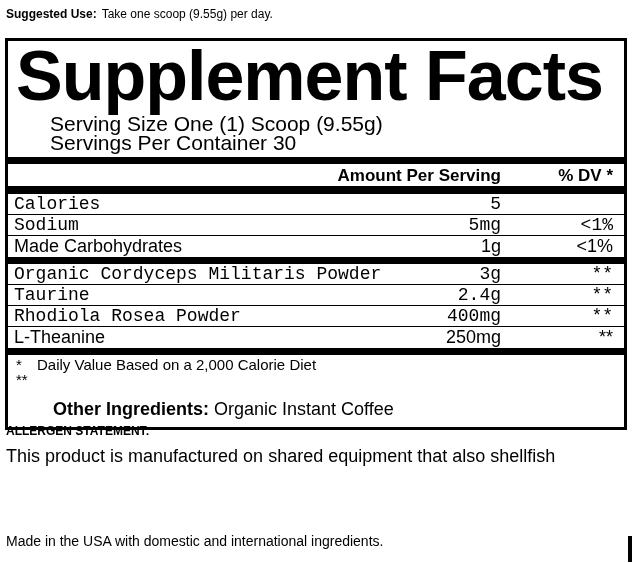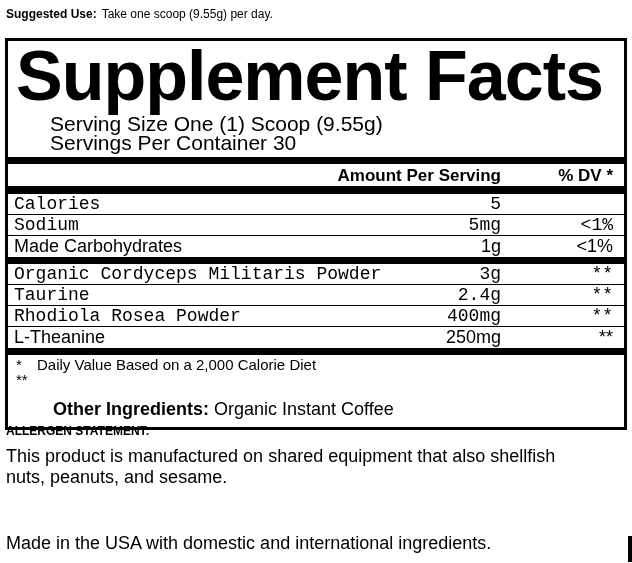--- a/index.html
+++ b/index.html
@@ -54,21 +54,21 @@
   .fnote { display: flex; white-space: nowrap; }
   .fmark { width: 21px; flex: none; }
 
   
   .other { position: absolute; top: 399px; left: 6px; font-size: 18px; white-space: nowrap; }
   .other .lbl { font-weight: bold; margin-left: 47px; }
   .other .val { padding-left: 5px; }
   .allergen-heading { position: absolute; top: 424px; left: 6px; font-size: 12px; font-weight: bold; white-space: nowrap; }
   .allergen-text { position: absolute; top: 446px; left: 6px; font-size: 18px; line-height: 21px; }
   .allergen-text .pline { white-space: nowrap; }
-  .made { position: absolute; top: 533px; left: 6px; font-size: 18px; white-space: nowrap; }
+  .made { position: absolute; top: 533px; left: 6px; font-size: 14px; white-space: nowrap; }
 
   
   .artifact { position: absolute; top: 536px; right: 0; width: 4px; height: 26px; background: #000; }
 </style>
 </head>
 <body>
 
 <div class="page">
 
   <div class="suggested">
@@ -146,20 +146,19 @@
   </div>
 
   <div class="other">
     <span class="lbl">Other Ingredients:</span><span class="val">Organic Instant Coffee</span>
   </div>
 
   <div class="allergen-heading">ALLERGEN STATEMENT:</div>
 
   <div class="allergen-text">
     <div class="pline">This product is manufactured on shared equipment that also shellfish</div>
-    <div class="pline">nuts, peanuts, and sesame.</div>
   </div>
 
   <div class="made">Made in the USA with domestic and international ingredients.</div>
 
   <div class="artifact"></div>
 
 </div>
 
 </body></html>

